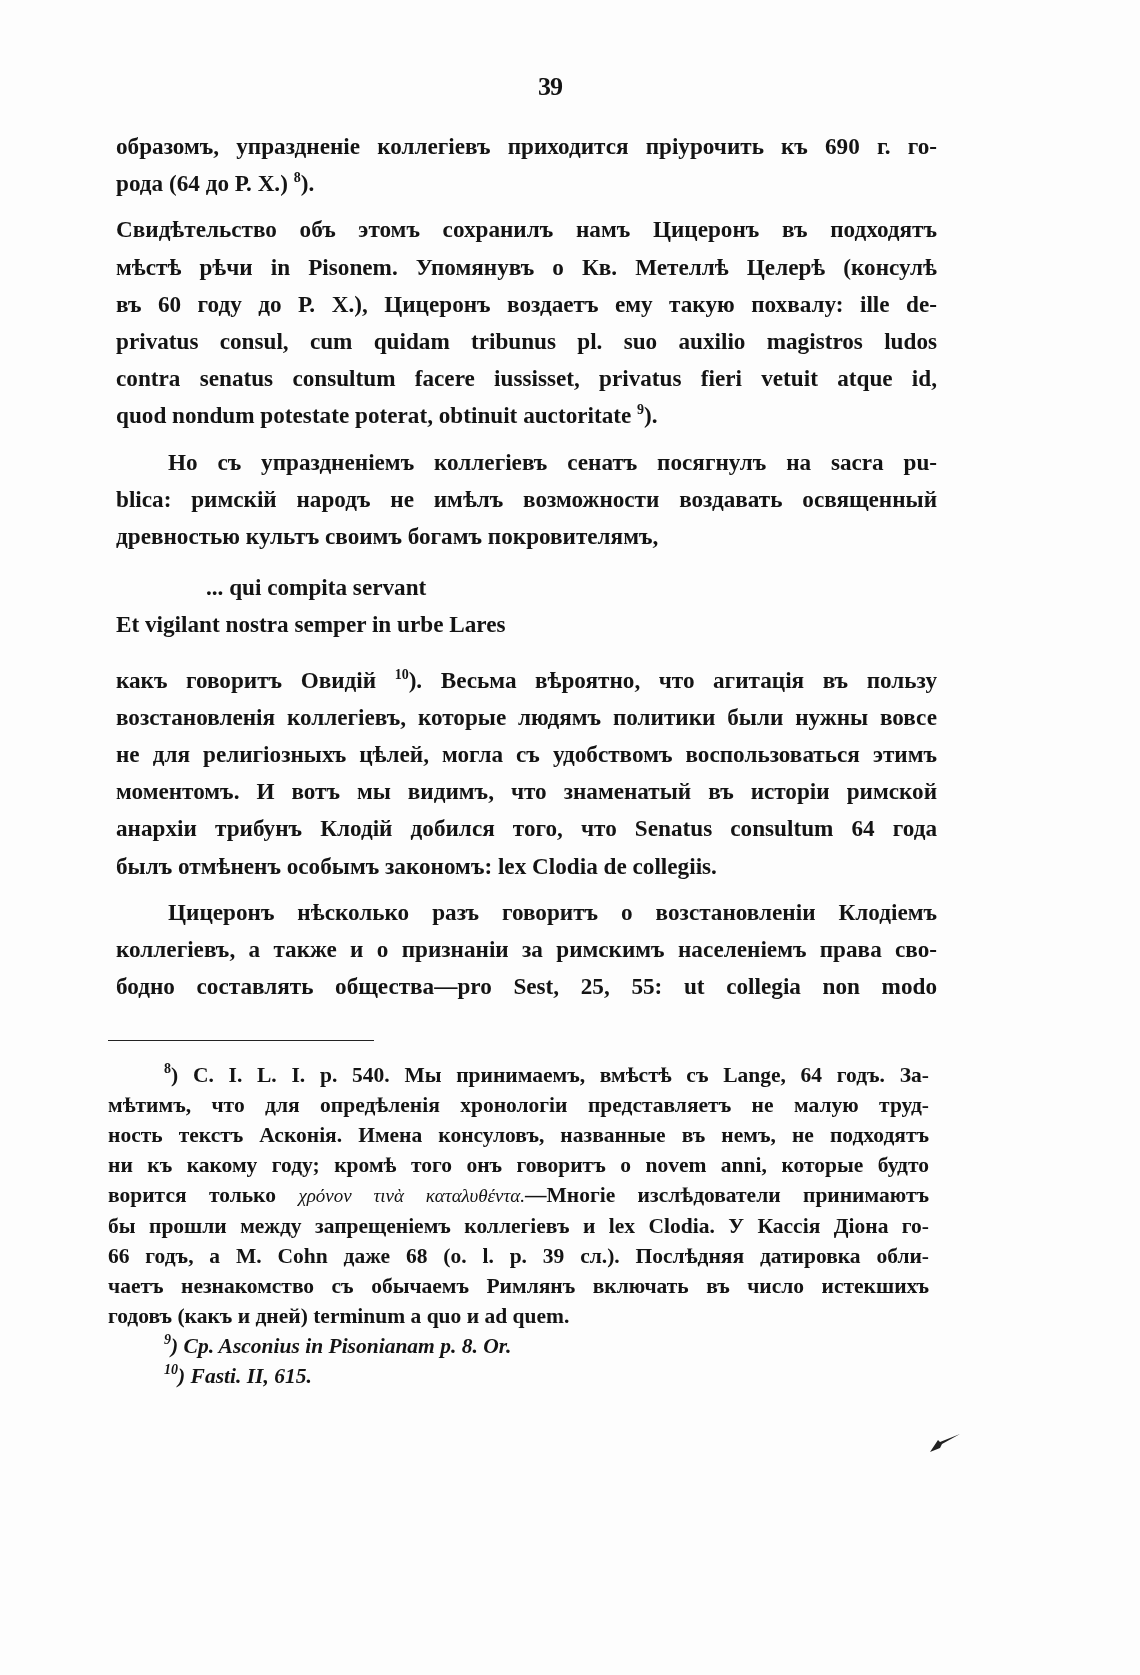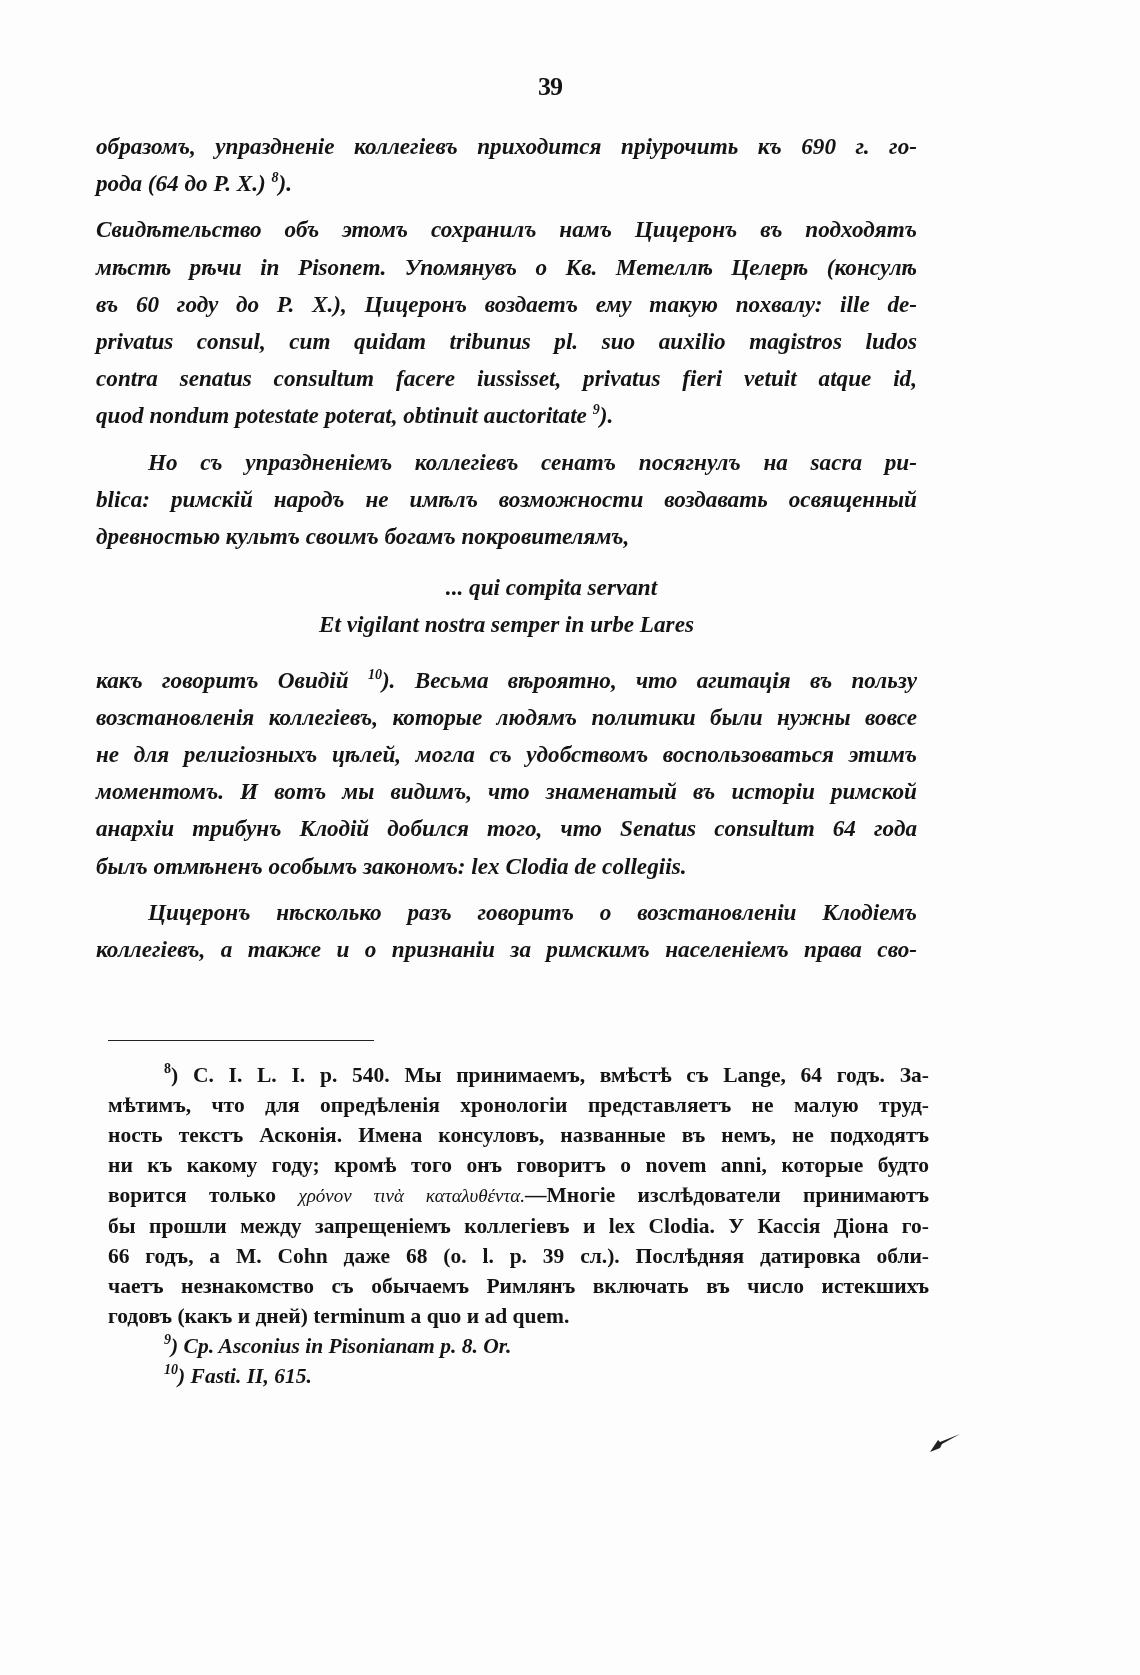--- a/index.html
+++ b/index.html
@@ -20,42 +20,40 @@
       top: 72px;
       left: 0;
       width: 1100px;
       text-align: center;
       font-size: 26px;
       font-weight: bold;
       letter-spacing: -1px;
     }
     .body-text {
       position: absolute;
-      left: 96px;
+      left: 116px;
       top: 128px;
       width: 821px;
       font-size: 23.2px;
       line-height: 37.2px;
       text-align: justify;
       font-weight: bold;
       font-stretch: condensed;
-      font-style: italic;
     }
     .para {
       margin: 0;
       text-align: justify;
       text-align-last: left;
     }
     .para.indent { text-indent: 52px; }
     .para + .para { margin-top: 9px; }
     .line { display: block; text-align: justify; text-align-last: justify; white-space: nowrap; }
     .line.last { text-align-last: left; }
     .verse {
       margin: 14px 0 18px 0;
-      text-align: center;
       font-weight: bold;
     }
     .verse .vline { display: block; }
     .verse .vline.first { padding-left: 90px; }
     sup.fn {
       font-size: 14px;
       vertical-align: 9px;
       line-height: 0;
     }
     .rule {
@@ -126,20 +124,21 @@
     <span class="line">возстановленія коллегіевъ, которые людямъ политики были нужны вовсе</span>
     <span class="line">не для религіозныхъ цѣлей, могла съ удобствомъ воспользоваться этимъ</span>
     <span class="line">моментомъ. И вотъ мы видимъ, что знаменатый въ исторіи римской</span>
     <span class="line">анархіи трибунъ Клодій добился того, что Senatus consultum 64 года</span>
     <span class="line last">былъ отмѣненъ особымъ закономъ: lex Clodia de collegiis.</span>
   </p>
 
   <p class="para">
     <span class="line" style="text-indent:52px">Цицеронъ нѣсколько разъ говоритъ о возстановленіи Клодіемъ</span>
     <span class="line">коллегіевъ, а также и о признаніи за римскимъ населеніемъ права сво-</span>
+    <span class="line">бодно составлять общества—pro Sest, 25, 55: ut collegia non modo</span>
   </p>
 </div>
 
 <div class="rule"></div>
 
 <div class="footnotes">
   <div class="footnote">
     <span class="line first"><sup class="fn">8</sup><span>) C. I. L. I. p. 540. Мы принимаемъ, вмѣстѣ съ Lange, 64 годъ. За-</span></span>
     <span class="line">мѣтимъ, что для опредѣленія хронологіи представляетъ не малую труд-</span>
     <span class="line">ность текстъ Асконія. Имена консуловъ, названные въ немъ, не подходятъ</span>

